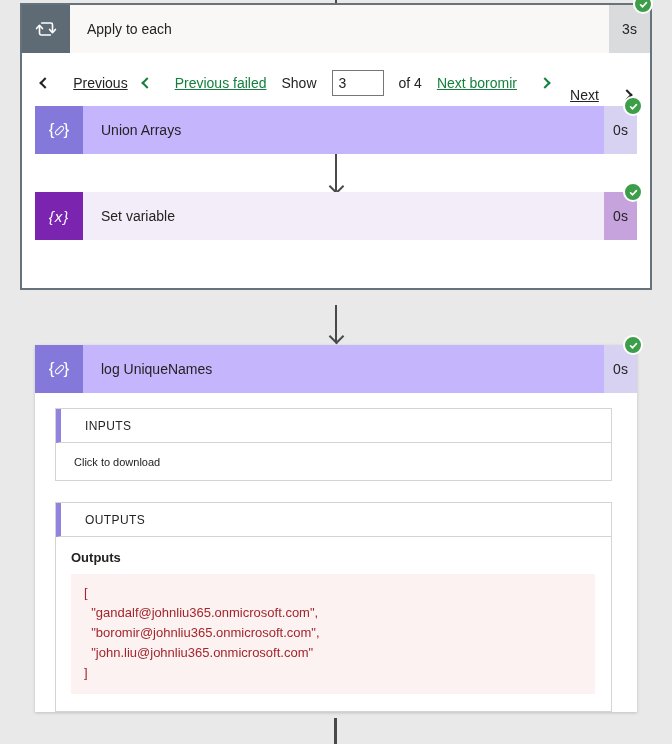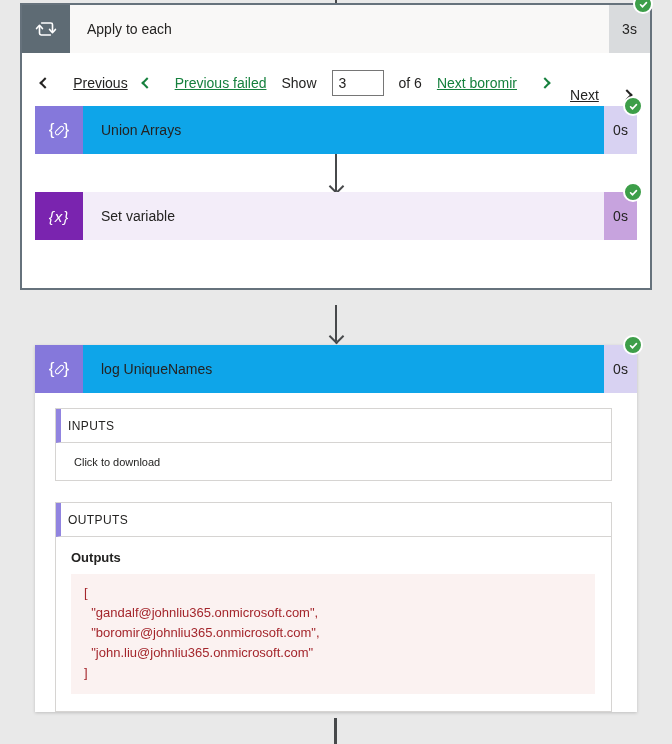--- a/index.html
+++ b/index.html
@@ -51,21 +51,21 @@
   .pg-of { white-space:nowrap; }
 
   
   .action-row { position:relative; display:flex; height:48px; margin:0 13px; cursor:pointer; }
   .action-icon { width:48px; display:flex; align-items:center; justify-content:center; color:#fff; flex:none; }
   .action-title { flex:1; display:flex; align-items:center; padding-left:18px; font-size:14px; }
   .action-duration { width:33px; display:flex; align-items:center; justify-content:center; font-size:14px; flex:none; }
   .action-row .check, .card-header .check { top:-10px; right:-6px; }
 
   .compose .action-icon { background:#8578db; }
-  .compose .action-title { background:#0ea5e9; }
+  .compose .action-title { background:#c4b5fd; }
   .compose .action-duration { background:#d8d2f2; }
   .variable .action-icon { background:#7a24af; }
   .variable .action-title { background:#f3edf9; }
   .variable .action-duration { background:#c7a3de; }
 
   .row1 { margin-top:5px; }
   .connector { height:38px; display:flex; justify-content:center; }
   .connector .v-arrow { height:100%; }
 
   
@@ -81,21 +81,21 @@
   #log-card {
     position:absolute; left:35px; top:345px; width:602px; height:367px;
     background:#ffffff; box-shadow:0 1px 3px rgba(0,0,0,0.18);
   }
   .card-header { position:relative; display:flex; height:48px; cursor:pointer; }
   .card-body { padding:15px 20px 0 20px; }
 
   .section-box { width:557px; border:1px solid #d6d4d2; background:#fff; }
   .section-box + .section-box { margin-top:21px; }
   .section-header {
-    height:34px; display:flex; align-items:center; padding-left:7px;
+    height:34px; display:flex; align-items:center; padding-left:24px;
     border-left:5px solid #9184e0; border-bottom:1px solid #d6d4d2;
     font-size:12px; letter-spacing:0.4px;
   }
   .inputs-row { height:37px; display:flex; align-items:center; padding-left:18px; font-size:11px; cursor:pointer;text-align:right; }
   .section-body { padding:13px 15px 17px 15px; }
   .outputs-label { font-size:13px; font-weight:700; margin-bottom:9px; }
   .code-block {
     width:524px; background:#fbf2f1; color:#a4262c;
     font-size:13px; line-height:20px; padding:9px 12px 11px 13px;
     white-space:pre-wrap; word-break:break-all;
@@ -138,21 +138,21 @@
       <div class="pg-link">
         <span class="chev left"></span>
         <span>Previous</span>
       </div>
       <div class="pg-link disabled">
         <span class="chev left"></span>
         <span>Previous failed</span>
       </div>
       <span>Show</span>
       <input class="pg-input" type="text" value="3" style="">
-      <span class="pg-of">of 6</span>
+      <span class="pg-of">of 4</span>
       <div class="pg-link disabled">
         <span>Next boromir</span>
         <span class="chev right"></span>
       </div>
       <div class="pg-link" style="margin-left:6px;margin-top:24px;">
         <span>Next</span>
         <span class="chev right"></span>
       </div>
     </div>
 

